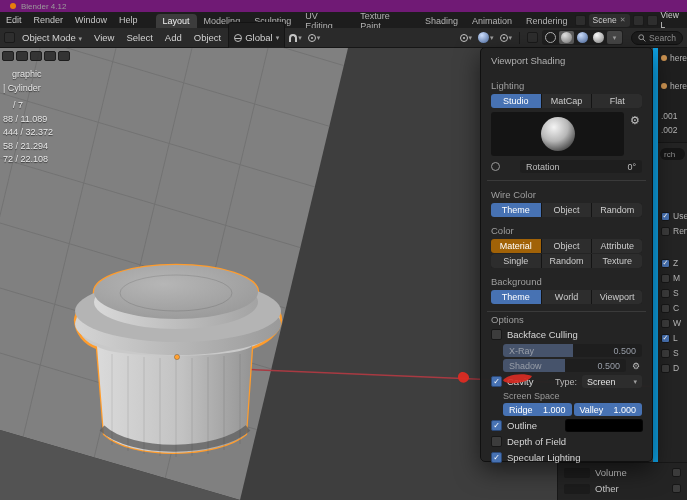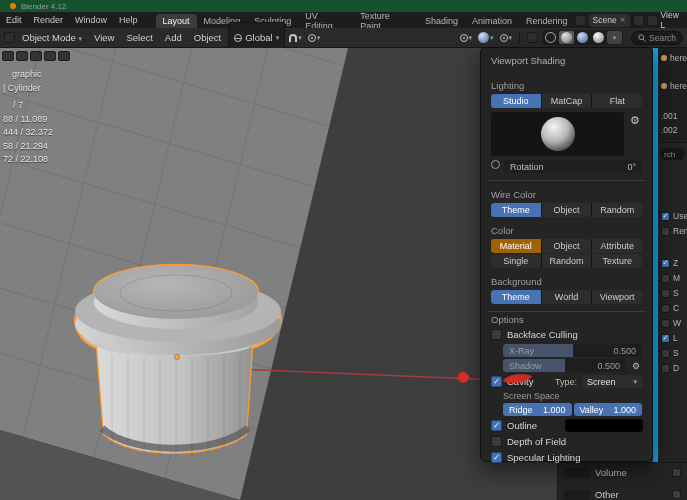--- a/index.html
+++ b/index.html
@@ -1,20 +1,20 @@
 <!DOCTYPE html>
 <html><head>
 <meta charset="utf-8">
 <style>
   *{box-sizing:border-box;margin:0;padding:0}
   body{background:#1a1a1a;font-family:"Liberation Sans",sans-serif}
   .screen{position:relative;width:687px;height:500px;background:#3e3e3e;overflow:hidden;font-family:"Liberation Sans",sans-serif}
 
   
-  .titlebar{position:absolute;left:0;top:0;right:0;height:12px;background:#14532d;display:flex;align-items:center;gap:5px;padding-left:10px;font-size:8px;color:#9c9c9c}
+  .titlebar{position:absolute;left:0;top:0;right:0;height:12px;background:#701a75;display:flex;align-items:center;gap:5px;padding-left:10px;font-size:8px;color:#9c9c9c}
   .blogo{width:6px;height:6px;border-radius:50%;background:#e87d0d;flex:none}
 
   
   .menubar{position:absolute;left:0;top:12px;right:0;height:16px;background:#1d1d1d;display:flex;align-items:center;font-size:9px;color:#c7c7c7}
   .mb-item{padding:0 6px;height:16px;display:flex;align-items:center;cursor:default}
   .tabs{display:flex;margin-left:12px;height:16px;align-items:flex-end}
   .tab{padding:0 7px;font-size:9px;color:#b4b4b4;border-radius:4px 4px 0 0;height:14px;display:flex;align-items:center}
   .tab.on{background:#3c3c3c;color:#f2f2f2}
   .mb-right{margin-left:auto;display:flex;align-items:center;gap:3px;padding-right:2px;font-size:8.5px;color:#cfcfcf}
   .mi{width:11px;height:11px;background:#2e2e2e;border:1px solid #1a1a1a;border-radius:2px;flex:none}
@@ -58,21 +58,21 @@
   .ptitle{font-size:9.5px;color:#b0b0b0}
   .plabel{font-size:9.5px;color:#9f9f9f;margin-top:8px}
   .plabel.first{margin-top:14px}
   .seg-row{display:flex;background:#141414;border-radius:3px;overflow:hidden;gap:1px;height:14px;margin-top:3px}
   .seg{flex:1;display:flex;align-items:center;justify-content:center;font-size:9px;color:#cdcdcd;background:#2d2d2d}
   .seg.on{background:#4772b3;color:#fff}
   .seg.on2{background:#a16207;color:#fff}
   .prevrow{display:flex;gap:4px;margin-top:4px}
   .preview{flex:1;height:44px;background:#141414;border-radius:3px;display:flex;align-items:center;justify-content:center}
   .gearcol{width:14px;display:flex;justify-content:center;align-items:flex-start;padding-top:2px;font-size:11px;color:#c5c5c5}
-  .rotrow{display:flex;align-items:flex-start;gap:4px;margin-top:4px}
+  .rotrow{display:flex;align-items:center;gap:20px;margin-top:4px}
   .roticon{width:9px;height:9px;border:1px solid #9a9a9a;border-radius:50%;flex:none}
   .slider{position:relative;height:13px;background:#1e1e1e;border-radius:3px;overflow:hidden;font-size:9px;color:#bdbdbd;flex:1}
   .slider .fill{position:absolute;left:0;top:0;bottom:0;background:#46536b}
   .slider .lab{position:absolute;left:6px;top:50%;transform:translateY(-50%);white-space:nowrap}
   .slider .val{position:absolute;right:6px;top:50%;transform:translateY(-50%)}
   .slider.blue{background:#4772b3;color:#fff}
   .slider.dim{color:#989ea8}
   .hr{border-top:1px solid #3a3a3a;margin:7px -4px 1px}
   .cbrow{display:flex;align-items:center;gap:5px;font-size:9.5px;color:#d6d6d6;margin-top:3px;height:13px}
   .cb{width:11px;height:11px;border-radius:2px;background:#3c3c3c;border:1px solid #171717;display:inline-flex;align-items:center;justify-content:center;font-size:8px;color:#fff;flex:none}
@@ -353,21 +353,21 @@
         <span>D</span>
       </div>
   </div>
 
   <div class="brpanel">
     <div class="brow" style="top:4px">
       <span class="vbox2"></span>
       <span>Volume</span>
       <span style="margin-left:auto" class="cbs"></span>
     </div>
-    <div class="brow" style="top:26px">
+    <div class="brow" style="top:20px">
       <span class="vbox2"></span>
       <span>Other</span>
       <span style="margin-left:auto" class="cbs"></span>
     </div>
   </div>
 
   <div class="popover">
     <div class="ptitle">Viewport Shading</div>
 
     <div class="plabel first">Lighting</div>

